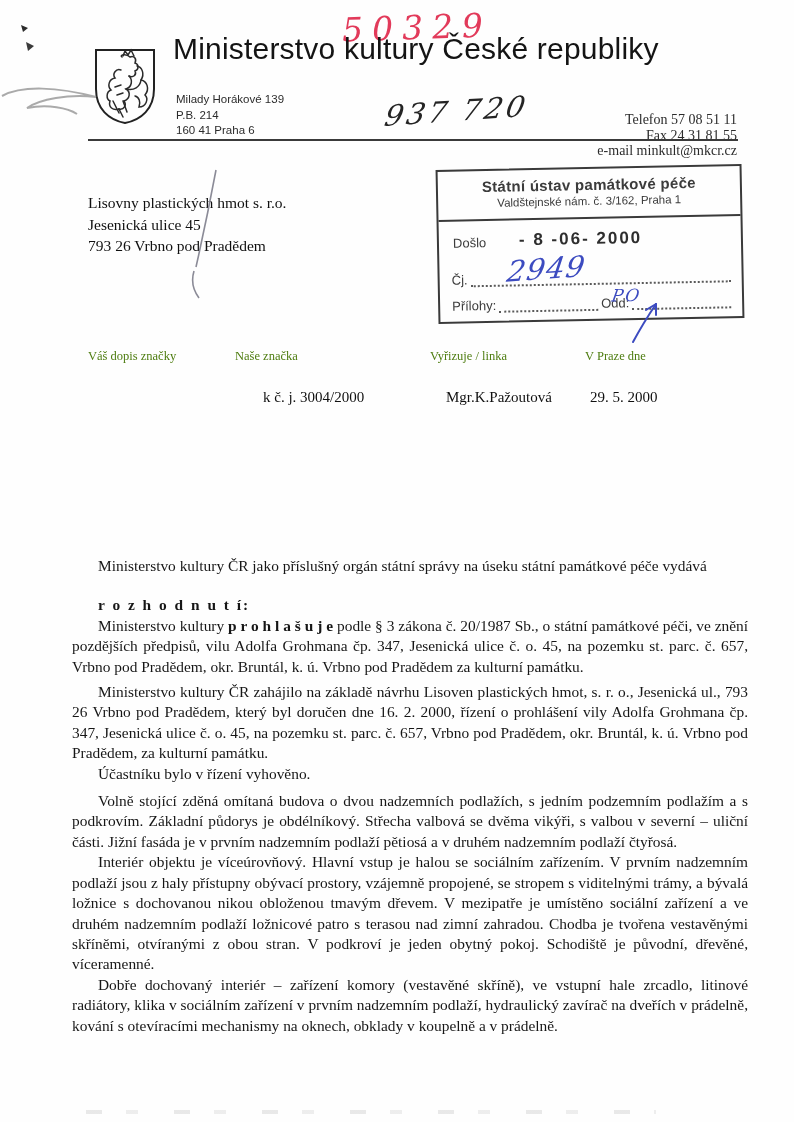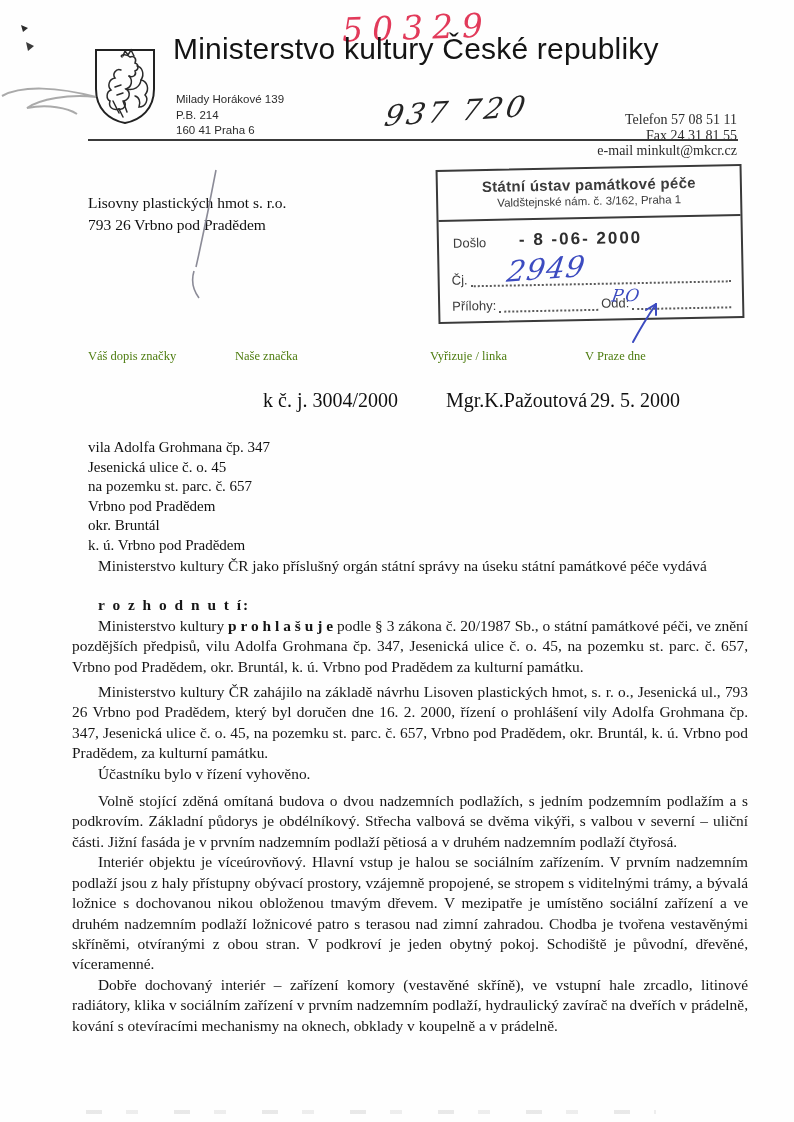--- a/index.html
+++ b/index.html
@@ -55,21 +55,21 @@
   .hw-cj{
     position:absolute;left:68px;top:82px;font-size:29px;color:#3c4bc0;
     transform:skewX(-12deg) rotate(-3deg);letter-spacing:1px;
   }
   .hw-po{
     position:absolute;left:172px;top:117px;font-size:17px;color:#3c4bc0;
     transform:skewX(-10deg);letter-spacing:2px;
   }
   
   .ref-label{position:absolute;top:349px;font-size:12.5px;color:#4d7c0f;}
-  .ref-val{position:absolute;top:389px;font-size:20px;color:#101010;}
+  .ref-val{position:absolute;top:389px;font-size:15px;color:#101010;}
   
   .subject{position:absolute;left:88px;top:438px;font-size:15px;line-height:19.6px;color:#101010;}
   
   .body{
     position:absolute;left:64px;top:556px;width:676px;
     font-size:15.4px;line-height:20.4px;color:#161616;margin-left:8px;
   }
   .body p{margin:0;text-align:justify;text-indent:26px;}
   .body .intro{text-align:left;margin-bottom:19px;}
   .decision{
@@ -116,20 +116,21 @@
   </div>
   <div class="lh-contact">
     <div>Telefon 57 08 51 11</div>
     <div>Fax 24 31 81 55</div>
     <div>e-mail minkult@mkcr.cz</div>
   </div>
   <div class="lh-rule"></div>
 
   <div class="recipient">
     <div>Lisovny plastických hmot s. r.o.</div>
+    <div>Jesenická ulice 45</div>
     <div>793 26  Vrbno pod Pradědem</div>
   </div>
 
   <div class="stamp">
     <div class="stamp-head">
       <div class="stamp-org">Státní ústav památkové péče</div>
       <div class="stamp-addr">Valdštejnské nám. č. 3/162, Praha 1</div>
     </div>
     <div class="stamp-doslo">Došlo</div>
     <div class="stamp-date">- 8 -06- 2000</div>
@@ -149,28 +150,20 @@
 
   <div class="ref-label" style="left:88px">Váš dopis značky</div>
   <div class="ref-label" style="left:235px">Naše značka</div>
   <div class="ref-label" style="left:430px">Vyřizuje / linka</div>
   <div class="ref-label" style="left:585px">V Praze dne</div>
 
   <div class="ref-val" style="left:263px">k č. j. 3004/2000</div>
   <div class="ref-val" style="left:446px">Mgr.K.Pažoutová</div>
   <div class="ref-val" style="left:590px">29. 5. 2000</div>
 
-  <div class="subject">
-    <div>vila Adolfa Grohmana čp. 347</div>
-    <div>Jesenická ulice č. o. 45</div>
-    <div>na pozemku st. parc. č. 657</div>
-    <div>Vrbno pod Pradědem</div>
-    <div>okr. Bruntál</div>
-    <div>k. ú. Vrbno pod Pradědem</div>
-  </div>
 
   <div class="body">
     <p class="intro">Ministerstvo kultury ČR jako příslušný orgán státní správy na úseku státní památkové péče vydává</p>
     <p class="decision">r o z h o d n u t í:</p>
     <p class="p1"><span>Ministerstvo kultury  </span><span class="b">p r o h l a š u j e</span><span>  podle § 3 zákona č. 20/1987 Sb., o státní památkové péči, ve znění pozdějších předpisů, vilu Adolfa Grohmana čp. 347, Jesenická ulice č. o. 45, na pozemku st. parc. č. 657, Vrbno pod Pradědem, okr. Bruntál, k. ú. Vrbno pod Pradědem za kulturní památku.</span></p>
     <p>Ministerstvo kultury ČR zahájilo na základě návrhu Lisoven plastických hmot, s. r. o., Jesenická ul., 793 26  Vrbno pod Pradědem, který byl doručen dne 16. 2. 2000, řízení o prohlášení vily Adolfa Grohmana čp. 347, Jesenická ulice č. o. 45, na pozemku st. parc. č. 657, Vrbno pod Pradědem, okr. Bruntál, k. ú. Vrbno pod Pradědem,  za kulturní památku.</p>
     <p class="gap-after">Účastníku bylo v řízení vyhověno.</p>
     <p>Volně stojící zděná omítaná budova o dvou nadzemních podlažích, s jedním podzemním podlažím a s  podkrovím. Základní půdorys je obdélníkový. Střecha valbová se dvěma vikýři, s valbou v severní – uliční části. Jižní fasáda je v prvním nadzemním podlaží pětiosá a v druhém nadzemním podlaží čtyřosá.</p>
     <p>Interiér objektu je víceúrovňový. Hlavní vstup je halou se sociálním zařízením. V prvním nadzemním podlaží jsou z haly přístupny obývací prostory, vzájemně propojené, se stropem s viditelnými trámy, a bývalá ložnice s dochovanou nikou obloženou tmavým dřevem. V mezipatře je umístěno sociální zařízení a ve druhém nadzemním podlaží ložnicové patro s terasou nad zimní zahradou. Chodba je tvořena vestavěnými skříněmi, otvíranými z obou stran. V podkroví je jeden obytný pokoj. Schodiště je původní, dřevěné, víceramenné.</p>
     <p>Dobře dochovaný interiér – zařízení komory (vestavěné skříně), ve vstupní hale zrcadlo, litinové radiátory, klika v sociálním zařízení v prvním nadzemním podlaží, hydraulický zavírač na dveřích v prádelně, kování s otevíracími mechanismy na oknech, obklady v koupelně a v prádelně.</p>

